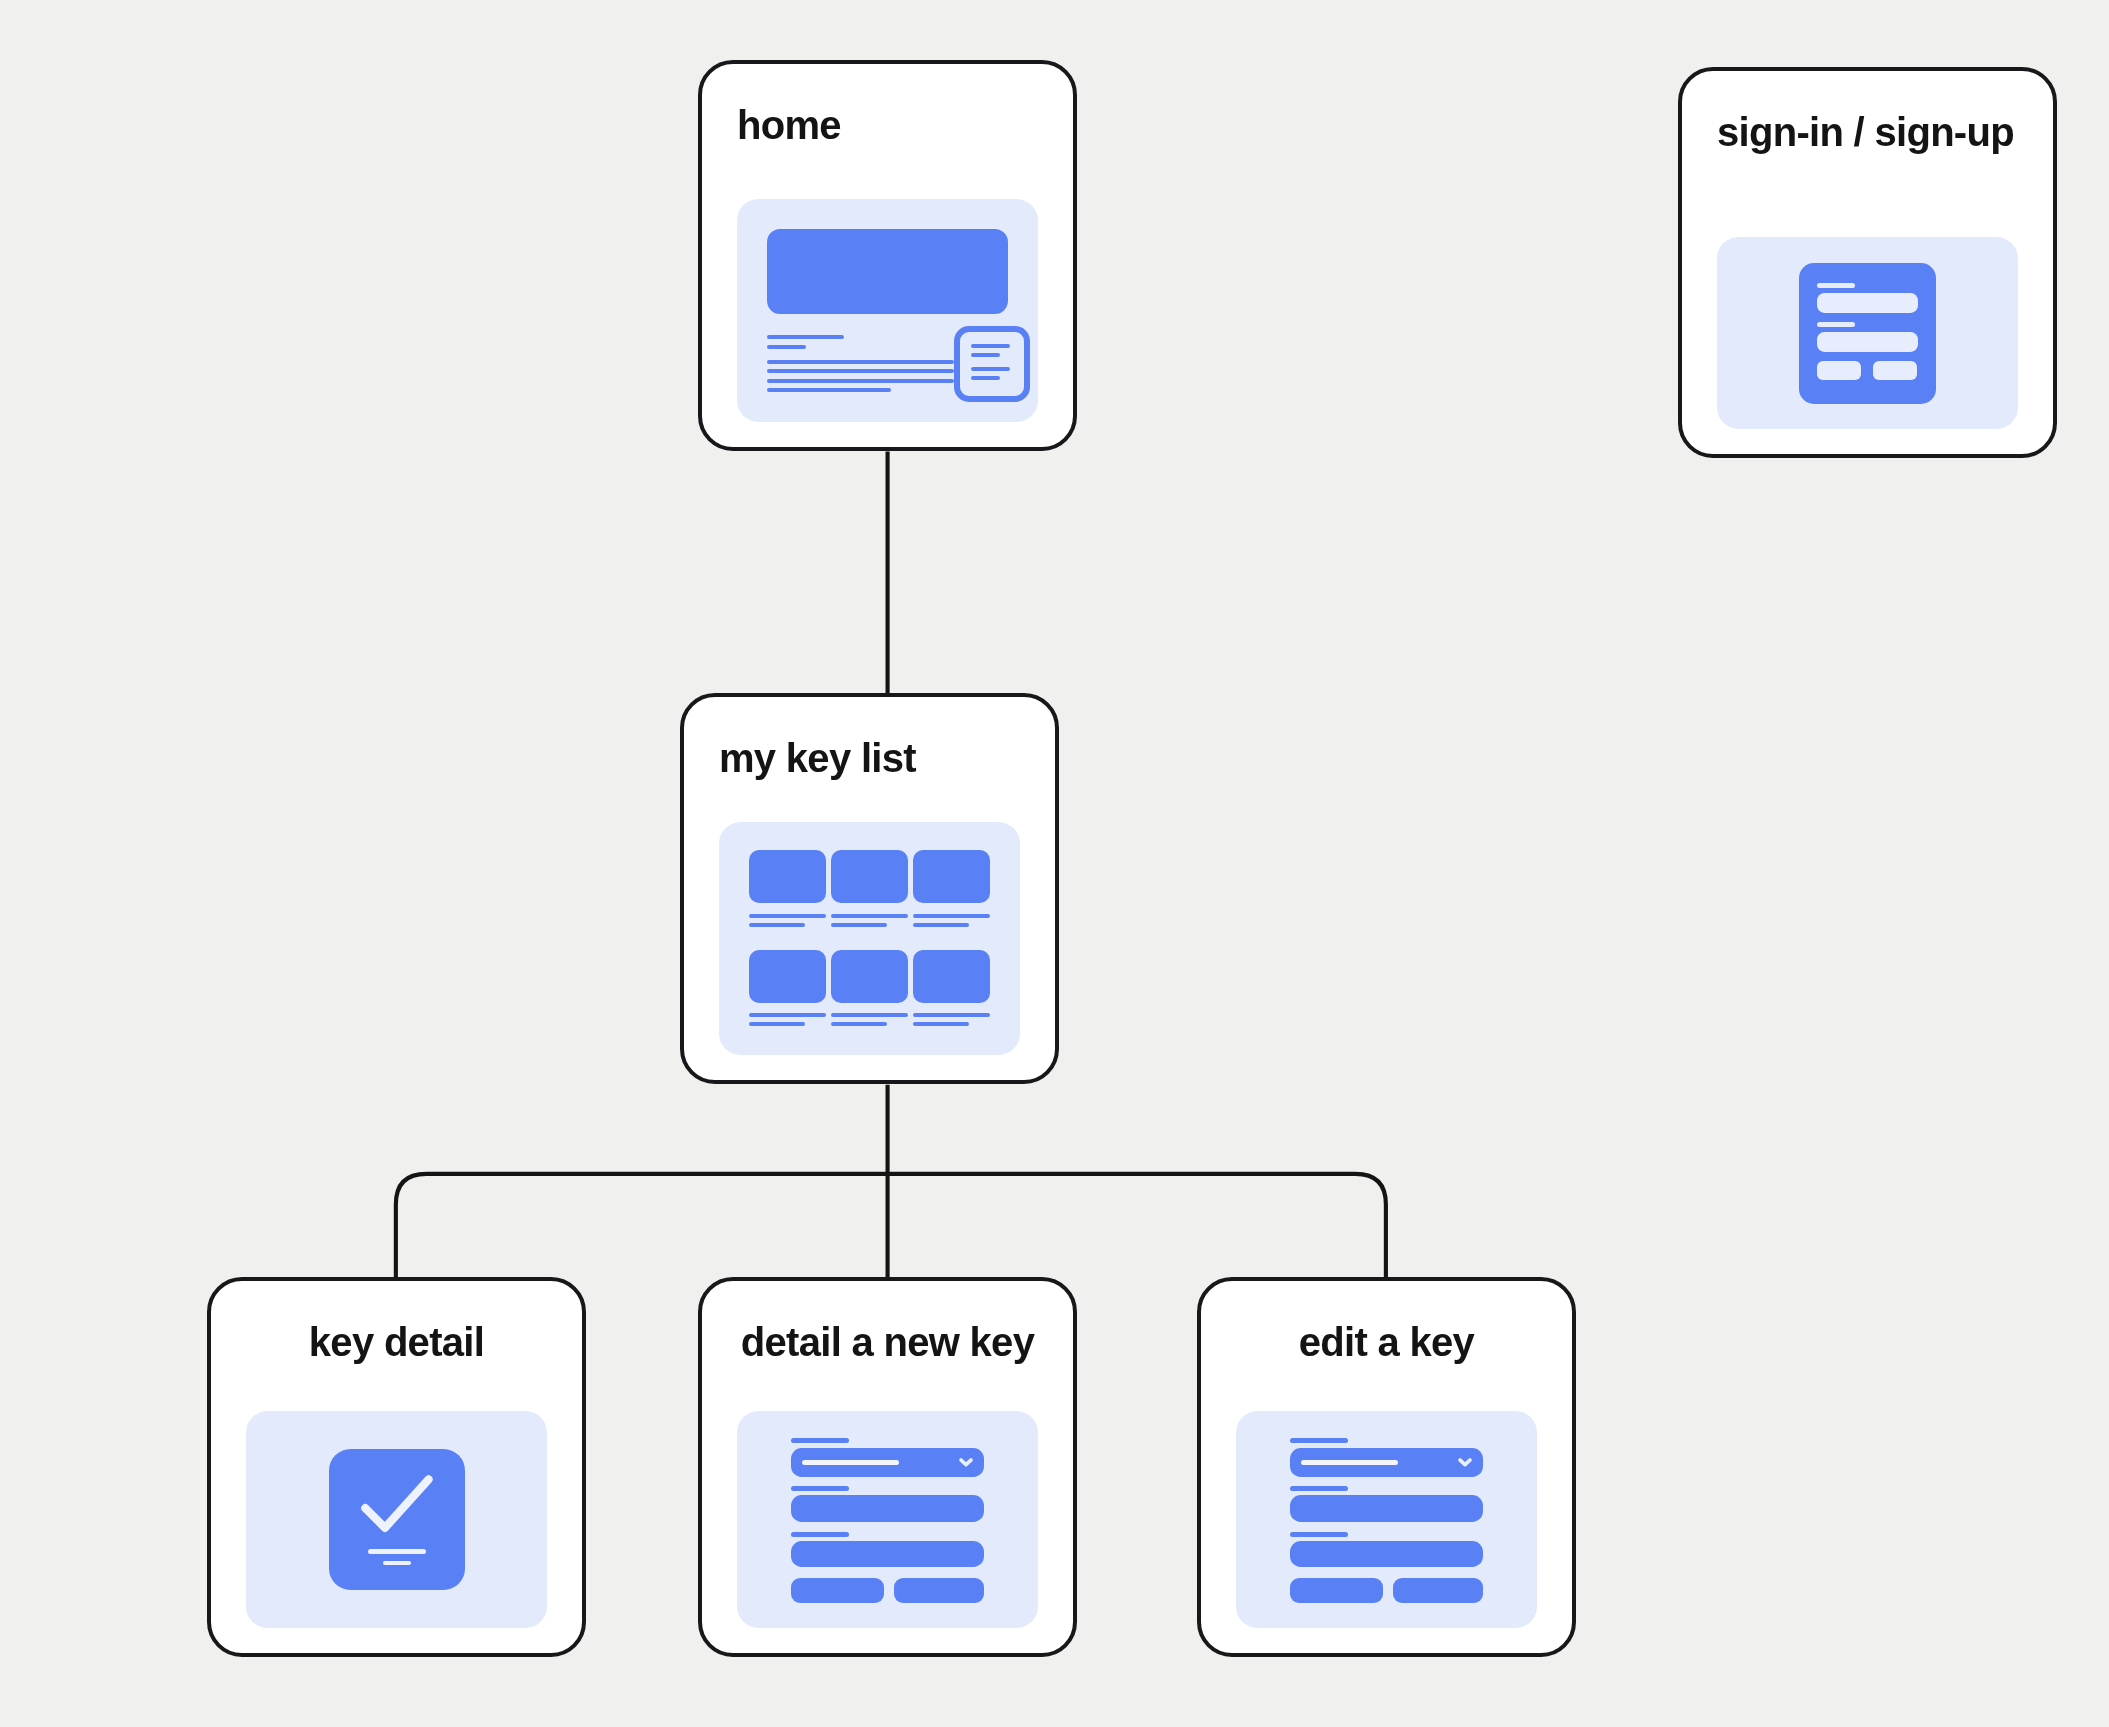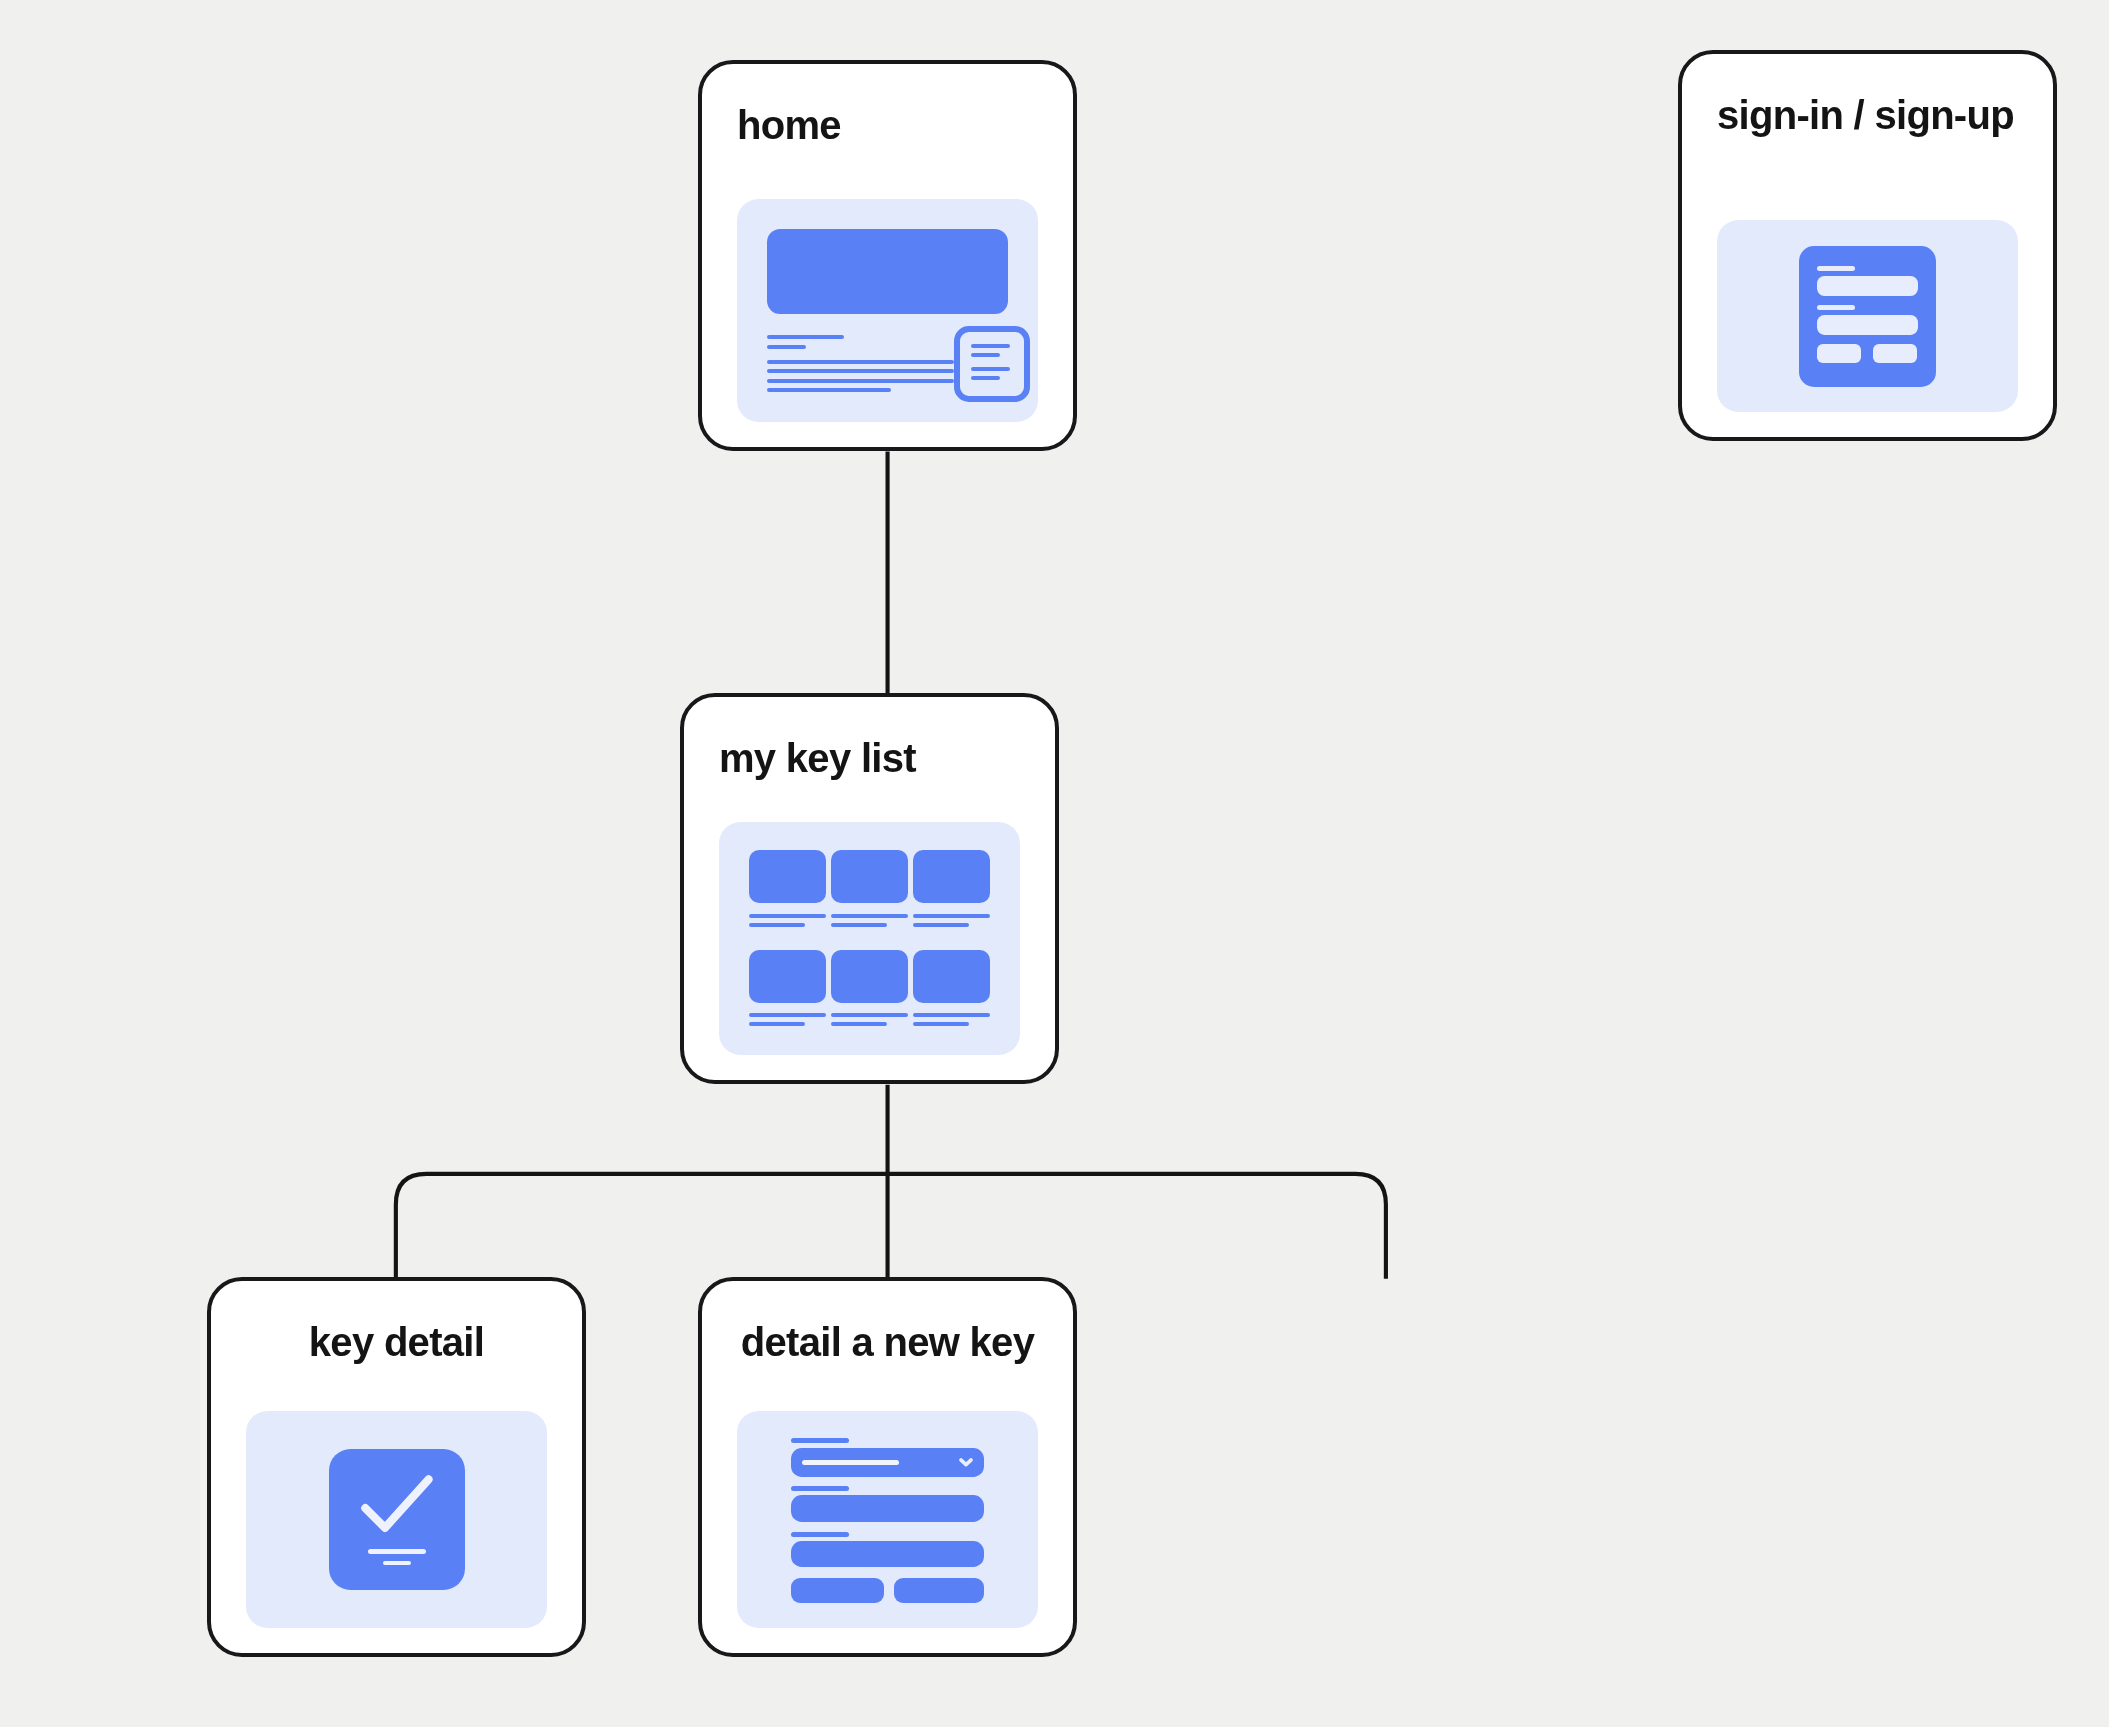--- a/index.html
+++ b/index.html
@@ -91,21 +91,21 @@
   .fbox{height:26.5px;background:#5a80f5;border-radius:10.7px;margin-top:4.1px;}
   .gap11{margin-top:9px;}
   .gap12{margin-top:10px;}
   .gap13{margin-top:10.7px;}
   .fbtnrow{display:flex;gap:10px;}
   .fbtn{height:25px;background:#5a80f5;border-radius:9px;}
   .fbtn.b1{width:93px;}
   .fbtn.b2{width:91px;}
   
   #node-home{left:698px;top:60px;}
-  #node-signin{left:1678px;top:50px;}
+  #node-signin{left:1678px;top:67px;}
   #node-mykeylist{left:680px;top:693px;}
   #node-keydetail{left:207px;top:1277px;}
   #node-write{left:698px;top:1277px;}
   #node-edit{left:1197px;top:1277px;}
 </style>
 </head>
 <body>
 
 <div id="canvas">
 
@@ -219,15 +219,37 @@
         <div class="flabel gap12"></div>
         <div class="fbox"></div>
         <div class="fbtnrow gap13">
           <div class="fbtn b1"></div>
           <div class="fbtn b2"></div>
         </div>
       </div>
     </div>
   </div>
 
+  <div class="card short" id="node-edit">
+    <div class="card-title">edit a key</div>
+    <div class="panel p-form">
+      <div class="fcol">
+        <div class="flabel"></div>
+        <div class="fdrop">
+          <div class="dd-line"></div>
+          <svg width="14" height="9" viewBox="0 0 17 11">
+            <path d="M2.5 2.5 L8.5 8 L14.5 2.5" fill="none" stroke="#e9eefc" stroke-width="4.5" stroke-linecap="round" stroke-linejoin="round"></path>
+          </svg>
+        </div>
+        <div class="flabel gap11"></div>
+        <div class="fbox"></div>
+        <div class="flabel gap12"></div>
+        <div class="fbox"></div>
+        <div class="fbtnrow gap13">
+          <div class="fbtn b1"></div>
+          <div class="fbtn b2"></div>
+        </div>
+      </div>
+    </div>
+  </div>
 
 </div>
 
 
 </body></html>

